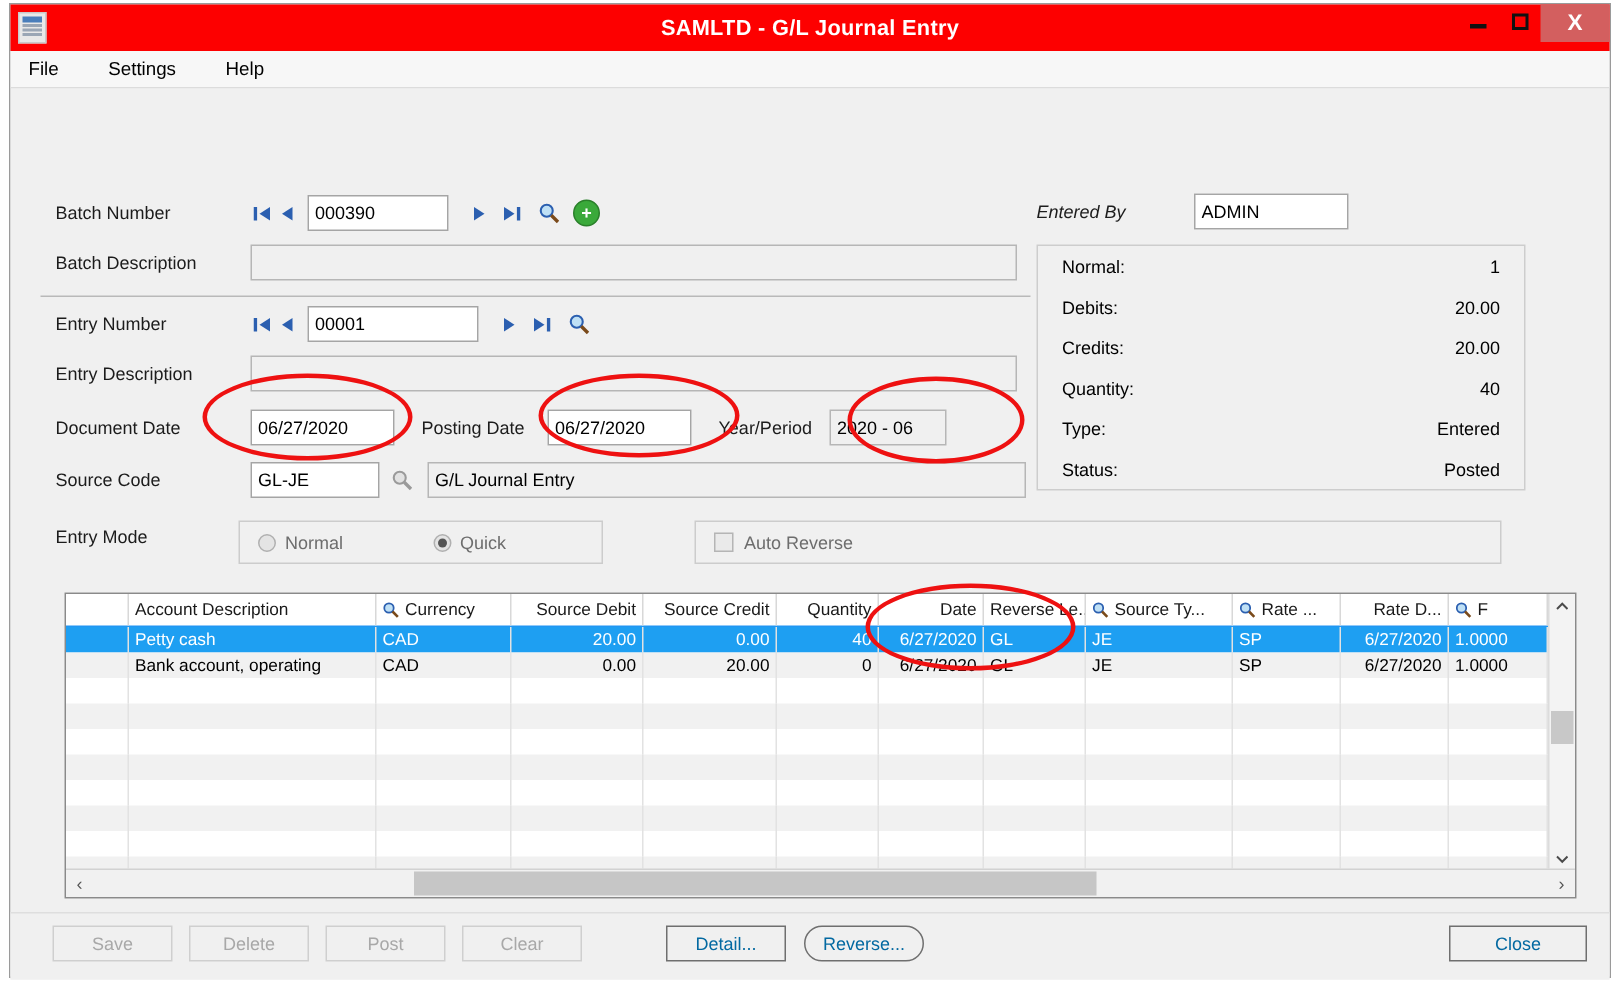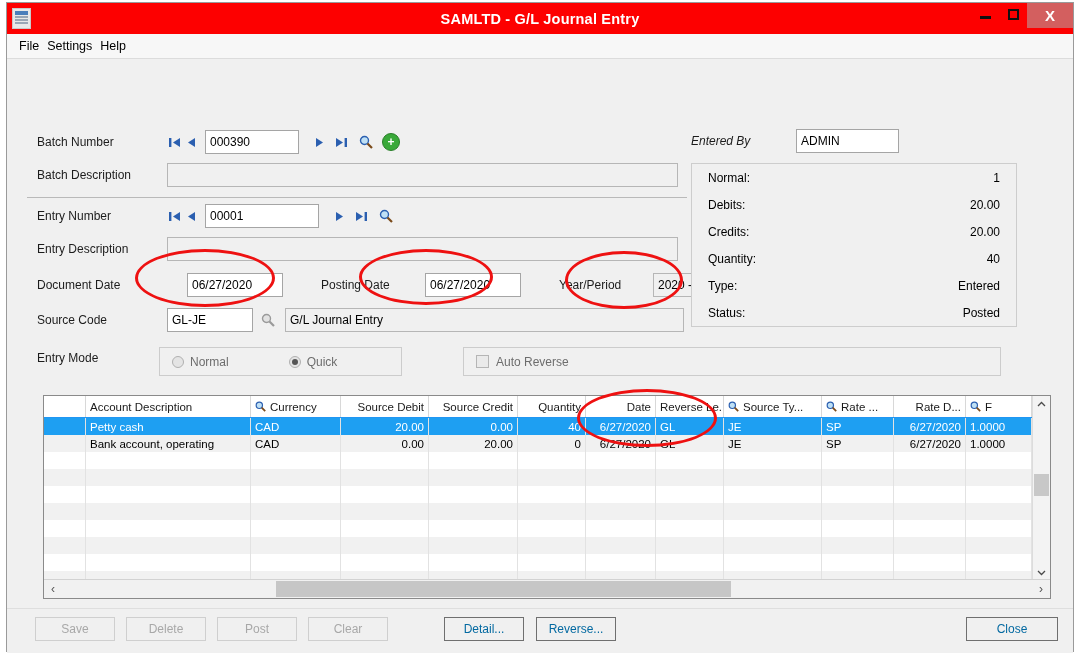--- a/index.html
+++ b/index.html
@@ -36,21 +36,21 @@
     letter-spacing:.2px;pointer-events:none;
   }
   .win-buttons{position:absolute;right:0;top:0;height:31px;display:flex;align-items:flex-start;}
   .wb{width:28px;height:22px;display:flex;align-items:center;justify-content:center;color:#1a1a1a;}
   .wb .min{display:block;width:11px;height:3px;background:#111;margin-top:6px;}
   .wb .max{display:block;width:11px;height:11px;border:2px solid #111;box-sizing:border-box;}
   .wb.close{width:46px;height:25px;background:#d35f5f;color:#fff;font-size:15px;font-weight:bold;}
   
   .menubar{
     height:24px;background:#f7f7f7;border-bottom:1px solid #dcdcdc;
-    display:flex;align-items:center;padding-left:9px;gap:2px;
+    display:flex;align-items:center;padding-left:9px;gap:27px;
     font-size:12.5px;
   }
   .menubar span{padding:1px 3px;}
   
   .content{position:relative;height:594px;background:#f0f0f0;}
   .lbl{font-size:12px;color:#1c1c1c;white-space:nowrap;}
   .field{
     background:#ffffff;border:1px solid #a5a5a5;box-sizing:border-box;
     font-family:"Liberation Sans", sans-serif;font-size:12px;
     padding:1px 4px;color:#000;height:24px;line-height:20px;
@@ -230,21 +230,21 @@
             <line x1="8.5" y1="8.5" x2="13" y2="13" stroke="#7a4a1a" stroke-width="2.2"></line>
           </svg>
       </span>
     </div>
 
     <div class="row" style="left:30px;top:178px;">
       <span class="lbl" style="width:130px;">Entry Description</span>
       <input class="field gray" style="width: 511px;" value="">
     </div>
 
-    <div class="row" style="left:30px;top:214px;gap:20px;">
+    <div class="row" style="left:30px;top:214px;">
       <span class="lbl" style="width:130px;">Document Date</span>
       <input class="field" style="width: 96px;" value="06/27/2020">
       <span class="lbl" style="margin-left:18px;width:84px;">Posting Date</span>
       <input class="field" style="width: 96px;" value="06/27/2020">
       <span class="lbl" style="margin-left:18px;width:74px;">Year/Period</span>
       <input class="field gray" style="width: 78px;" value="2020 - 06">
     </div>
 
     <div class="row" style="left:30px;top:249px;">
       <span class="lbl" style="width:130px;">Source Code</span>
@@ -559,21 +559,21 @@
       <span class="lbl" style="width:126px;">Out of Balance By</span>
       <input class="field gray" style="width: 210px; text-align: right;" value="0.00">
     </div>
 
     <div class="bottombar">
       <div class="btn dis" style="position:absolute;left:28px;top:8px;width:80px;">Save</div>
       <div class="btn dis" style="position:absolute;left:119px;top:8px;width:80px;">Delete</div>
       <div class="btn dis" style="position:absolute;left:210px;top:8px;width:80px;">Post</div>
       <div class="btn dis" style="position:absolute;left:301px;top:8px;width:80px;">Clear</div>
       <div class="btn strong" style="position:absolute;left:437px;top:8px;width:80px;">Detail...</div>
-      <div class="btn strong" style="position:absolute;left:529px;top:8px;width:80px;">Reverse...</div>
+      <div class="btn strong" style="position:absolute;left:529px;top:8px;width:80px;border-radius:12px;">Reverse...</div>
       <div class="btn strong" style="position:absolute;left:959px;top:8px;width:92px;">Close</div>
     </div>
 
     <div class="ellipse" style="left:128px;top:190px;width:134px;height:52px;"></div>
     <div class="ellipse" style="left:352px;top:190px;width:128px;height:50px;"></div>
     <div class="ellipse" style="left:558px;top:192px;width:112px;height:52px;"></div>
     <div class="ellipse" style="left:570px;top:330px;width:134px;height:52px;"></div>
 
   </div>
 </div>

